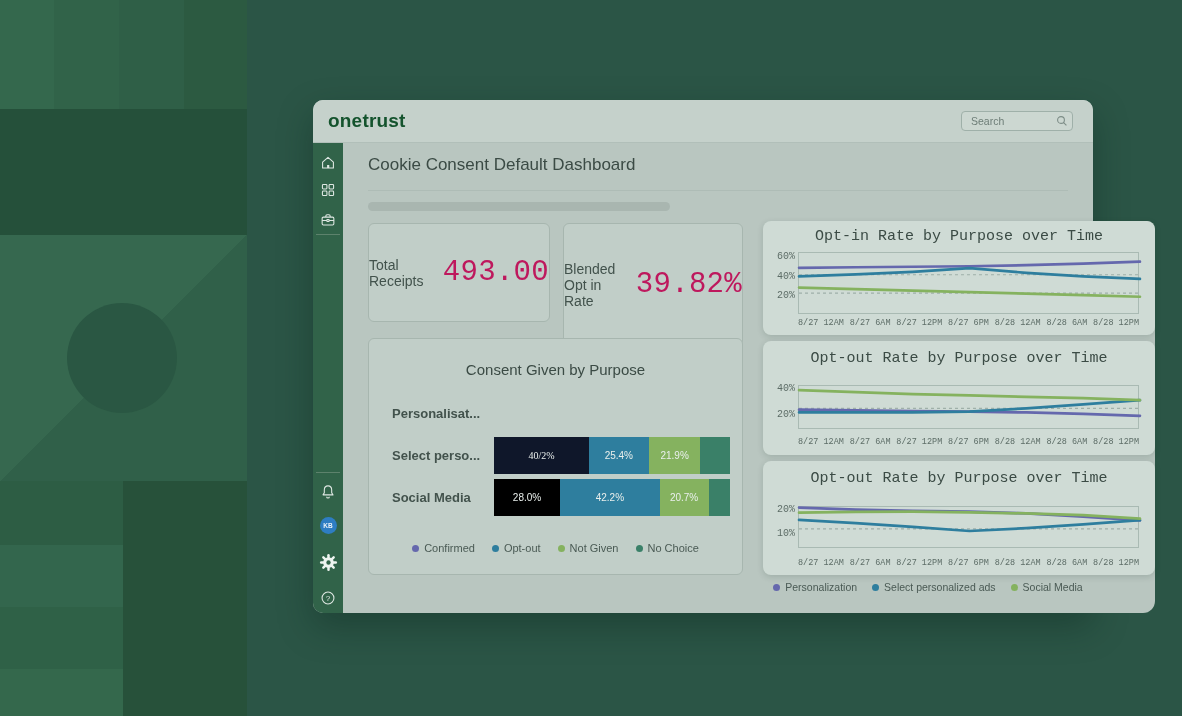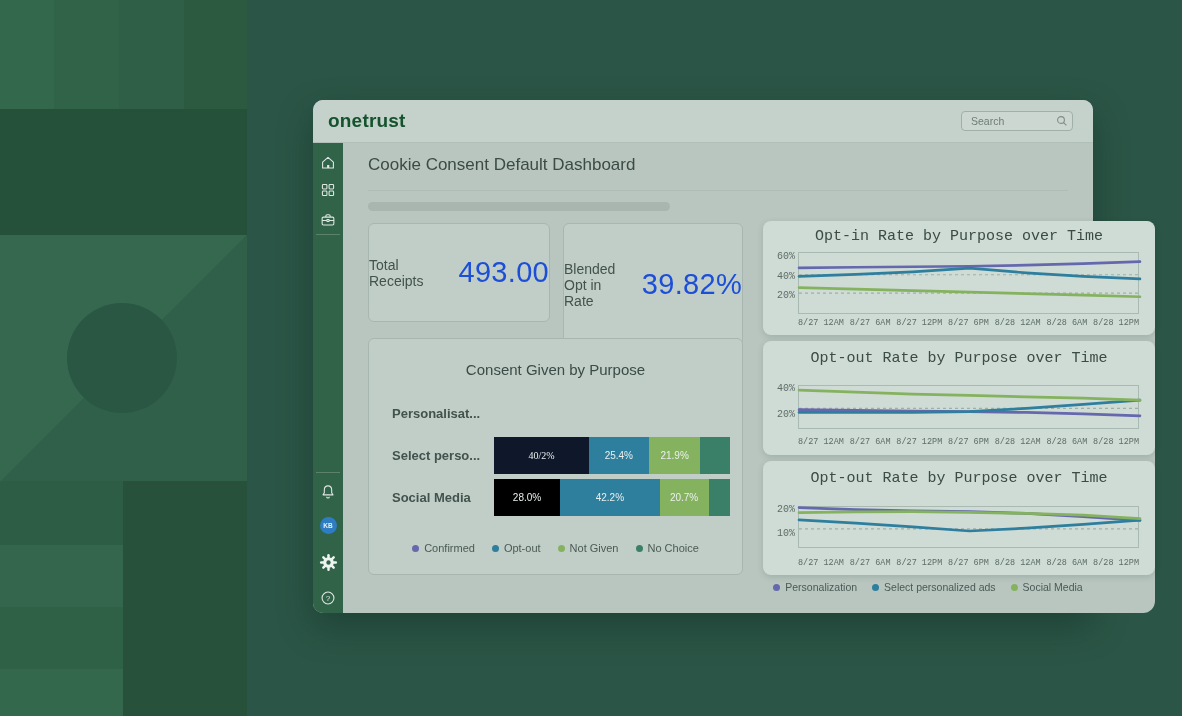--- a/index.html
+++ b/index.html
@@ -50,21 +50,21 @@
                    border-radius:4.5px; background:#a9b6b0; }
   .main-title, .title-div { left:55px; }
   .main-title { top:55px; }  .title-div { top:90px; }
 
   
   .card { position:absolute; background:#c1cec8; border:1px solid #a7b6af; border-radius:6px; }
   .kpi1 { left:55px; top:123px; width:182px; height:99px; }
   .kpi2 { left:250px; top:123px; width:180px; height:123px; }
   .kpi { display:flex; align-items:center; justify-content:center; gap:8px; }
   .kpi-label { font-size:14px; color:#42524c; }
-  .kpi-value { font-size:29px; color:#1d4ed8; letter-spacing:.3px; }
+  .kpi-value { font-size:29px; color:#be185d; letter-spacing:.3px;font-family:Liberation Mono, monospace; }
 
   
   .consent { left:55px; top:238px; width:375px; height:237px; }
   .c-title { text-align:center; margin-top:22px; font-size:15px; color:#3b4b45; }
   .c-rows { position:absolute; left:23px; top:56px; right:12px; }
   .crow { display:flex; align-items:center; height:37px; margin-bottom:5px; }
   .clabel { width:102px; font-size:13px; color:#42524c; white-space:nowrap; overflow:hidden;font-weight:bold; }
   .cbars { flex:1; height:37px; display:flex; overflow:hidden; }
   .cseg { height:100%; display:flex; align-items:center; justify-content:center;
           font-size:10px; color:#e9efec; white-space:nowrap; overflow:hidden; }

